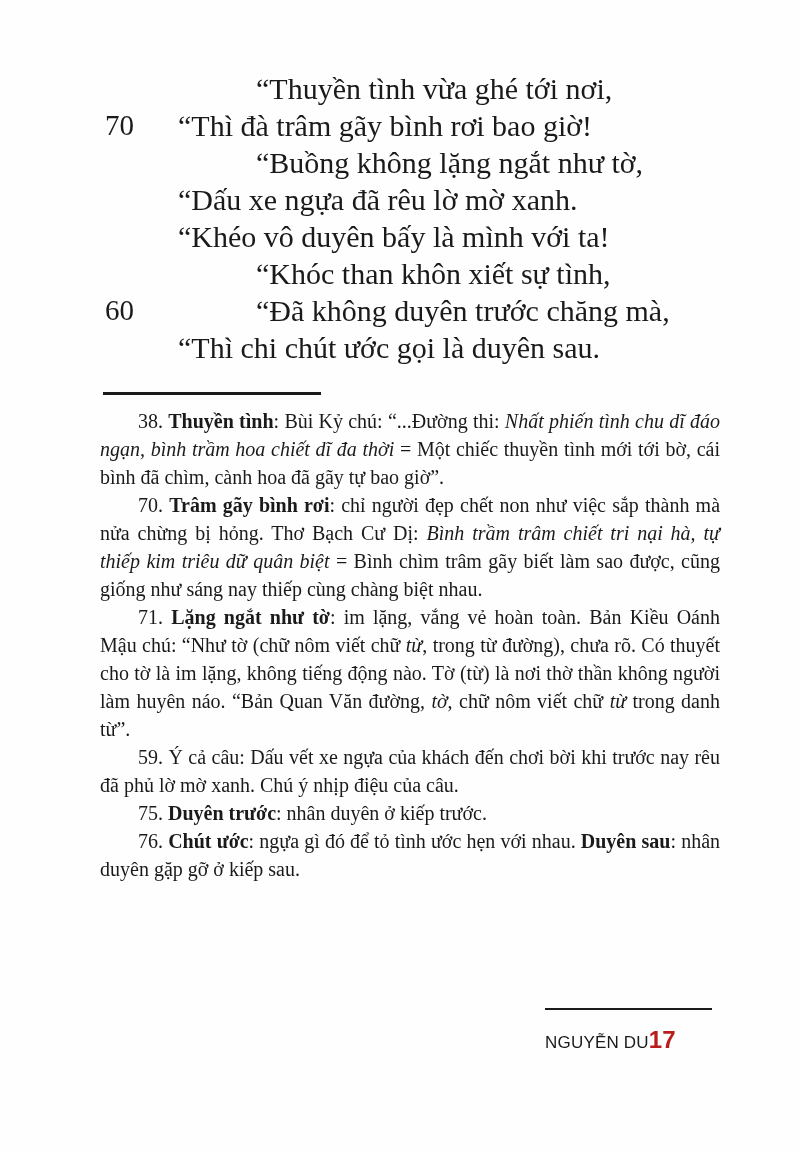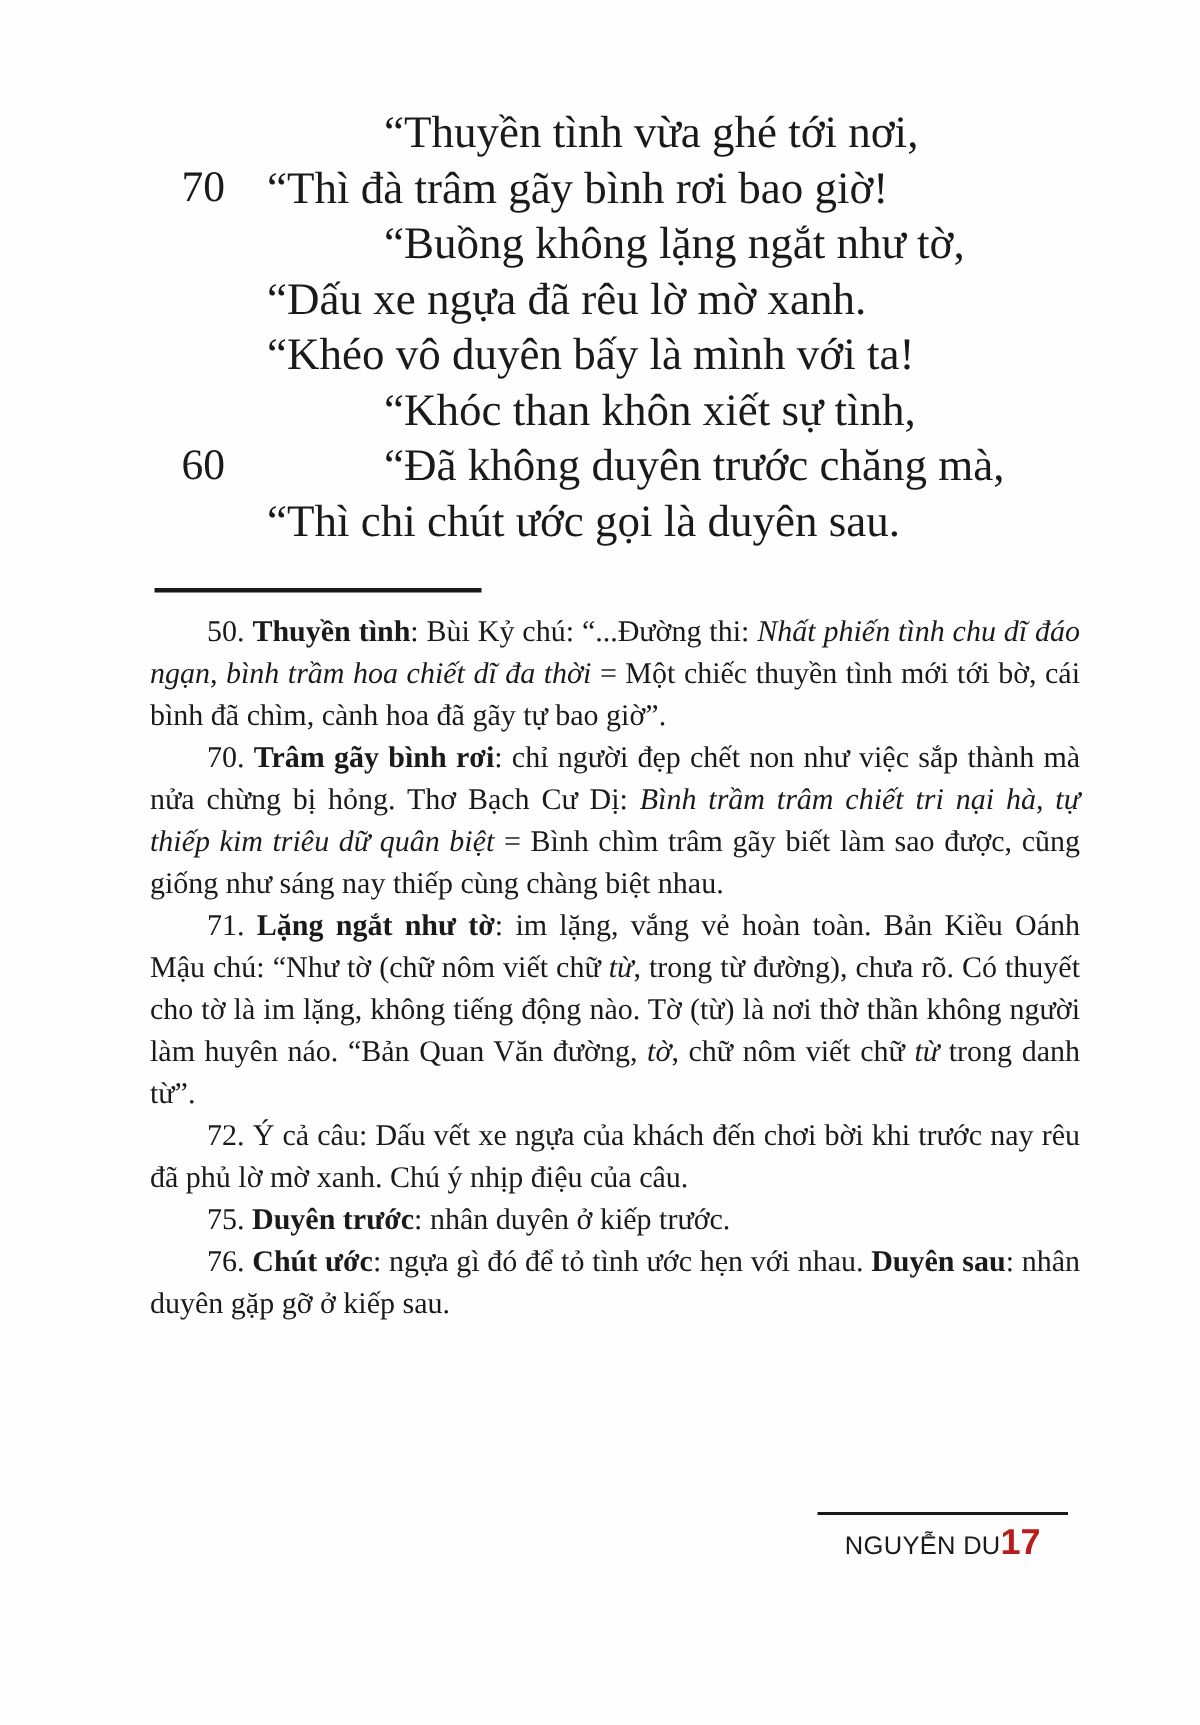--- a/index.html
+++ b/index.html
@@ -29,21 +29,21 @@
   }
   .poem-line {
     position: relative;
     height: 37px;
     line-height: 37px;
     font-size: 30px;
     white-space: nowrap;
   }
   .poem-num {
     position: absolute;
-    left: 21px;
+    left: 5px;
     top: 0;
     font-size: 29px;
   }
   .poem-text { display: inline-block; }
   .poem-line.deep .poem-text { margin-left: 156px; }
   .poem-line.shallow .poem-text { margin-left: 78px; }
 
   
   .fn-divider {
     margin: 26px 0 12px 103px;
@@ -68,23 +68,23 @@
   .seg-bold { font-weight: bold; }
   .seg-italic { font-style: italic; }
 
   
   .footer {
     position: absolute;
     left: 545px;
     top: 1008px;
     width: 167px;
     border-top: 2px solid #1a1a1a;
-    padding-top: 5px;
+    padding-top: 16px;
     display: flex;
-    justify-content: center;
+    justify-content: flex-start;
     align-items: baseline;
     font-family: "Liberation Sans", sans-serif;
   }
   .footer-author {
     font-size: 17px;
     letter-spacing: 0.2px;
     color: #1a1a1a;
   }
   .footer-page {
     font-size: 24px;
@@ -128,24 +128,24 @@
     </div>
     <div class="poem-line shallow">
       <span class="poem-num"></span>
       <span class="poem-text">“Thì chi chút ước gọi là duyên sau.</span>
     </div>
   </div>
 
   <div class="fn-divider"></div>
 
   <div class="footnotes">
-    <p><span>50. </span><span class="seg-bold">Thuyền tình</span><span>: Bùi Kỷ chú: “...Đường thi: </span><span class="seg-italic">Nhất phiến tình chu dĩ đáo ngạn, bình trầm hoa chiết dĩ đa thời</span><span> = Một chiếc thuyền tình mới tới bờ, cái bình đã chìm, cành hoa đã gãy tự bao giờ”.</span></p>
+    <p><span>38. </span><span class="seg-bold">Thuyền tình</span><span>: Bùi Kỷ chú: “...Đường thi: </span><span class="seg-italic">Nhất phiến tình chu dĩ đáo ngạn, bình trầm hoa chiết dĩ đa thời</span><span> = Một chiếc thuyền tình mới tới bờ, cái bình đã chìm, cành hoa đã gãy tự bao giờ”.</span></p>
     <p><span>70. </span><span class="seg-bold">Trâm gãy bình rơi</span><span>: chỉ người đẹp chết non như việc sắp thành mà nửa chừng bị hỏng. Thơ Bạch Cư Dị: </span><span class="seg-italic">Bình trầm trâm chiết tri nại hà, tự thiếp kim triêu dữ quân biệt</span><span> = Bình chìm trâm gãy biết làm sao được, cũng giống như sáng nay thiếp cùng chàng biệt nhau.</span></p>
     <p><span>71. </span><span class="seg-bold">Lặng ngắt như tờ</span><span>: im lặng, vắng vẻ hoàn toàn. Bản Kiều Oánh Mậu chú: “Như tờ (chữ nôm viết chữ </span><span class="seg-italic">từ</span><span>, trong từ đường), chưa rõ. Có thuyết cho tờ là im lặng, không tiếng động nào. Tờ (từ) là nơi thờ thần không người làm huyên náo. “Bản Quan Văn đường, </span><span class="seg-italic">tờ</span><span>, chữ nôm viết chữ </span><span class="seg-italic">từ</span><span> trong danh từ”.</span></p>
-    <p><span>72. Ý cả câu: Dấu vết xe ngựa của khách đến chơi bời khi trước nay rêu đã phủ lờ mờ xanh. Chú ý nhịp điệu của câu.</span></p>
+    <p><span>59. Ý cả câu: Dấu vết xe ngựa của khách đến chơi bời khi trước nay rêu đã phủ lờ mờ xanh. Chú ý nhịp điệu của câu.</span></p>
     <p><span>75. </span><span class="seg-bold">Duyên trước</span><span>: nhân duyên ở kiếp trước.</span></p>
     <p><span>76. </span><span class="seg-bold">Chút ước</span><span>: ngựa gì đó để tỏ tình ước hẹn với nhau. </span><span class="seg-bold">Duyên sau</span><span>: nhân duyên gặp gỡ ở kiếp sau.</span></p>
   </div>
 
   <div class="footer">
     <span class="footer-author">NGUYỄN DU</span>
     <span class="footer-page">17</span>
   </div>
 
 </div>

